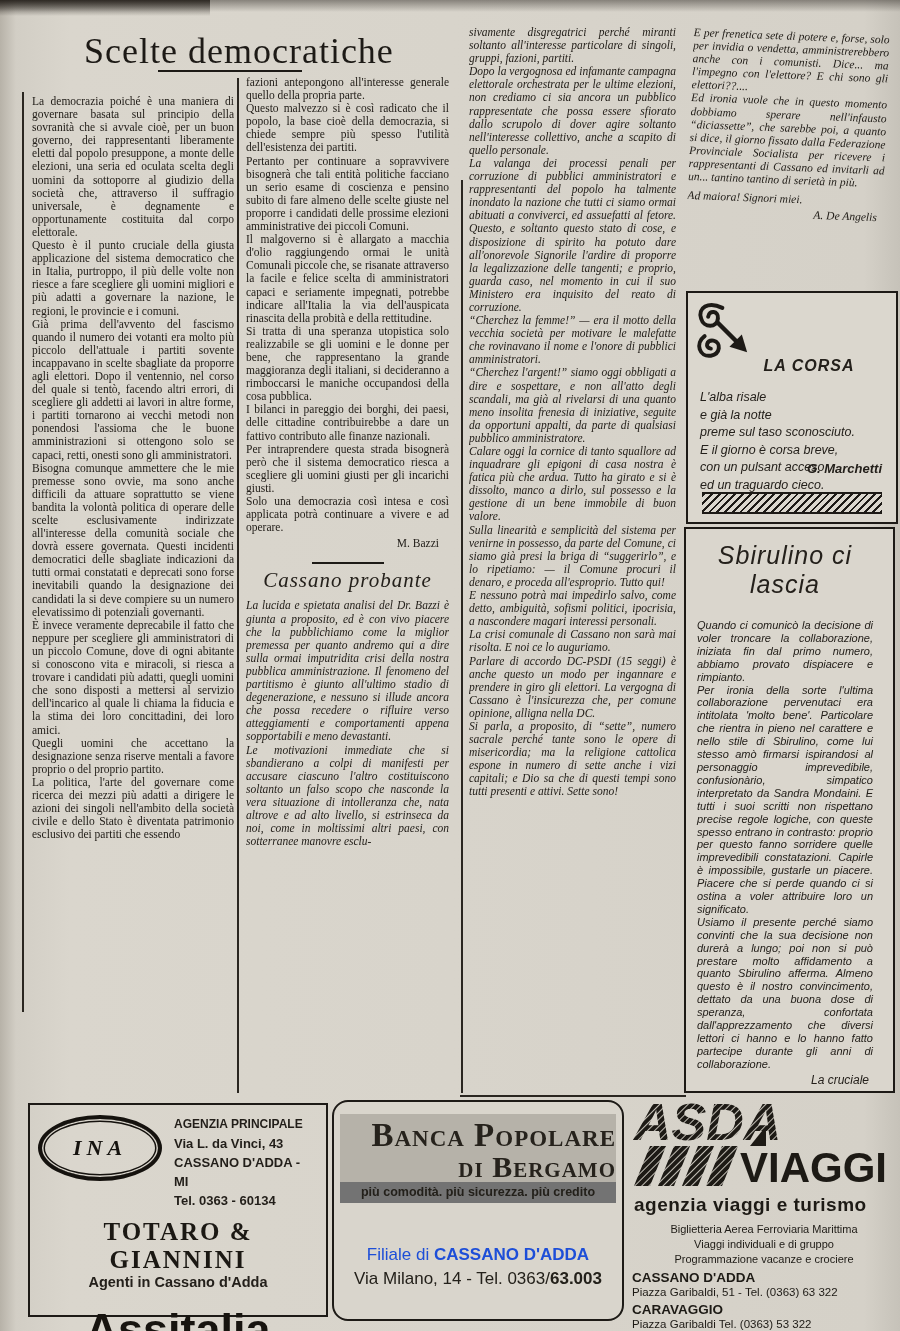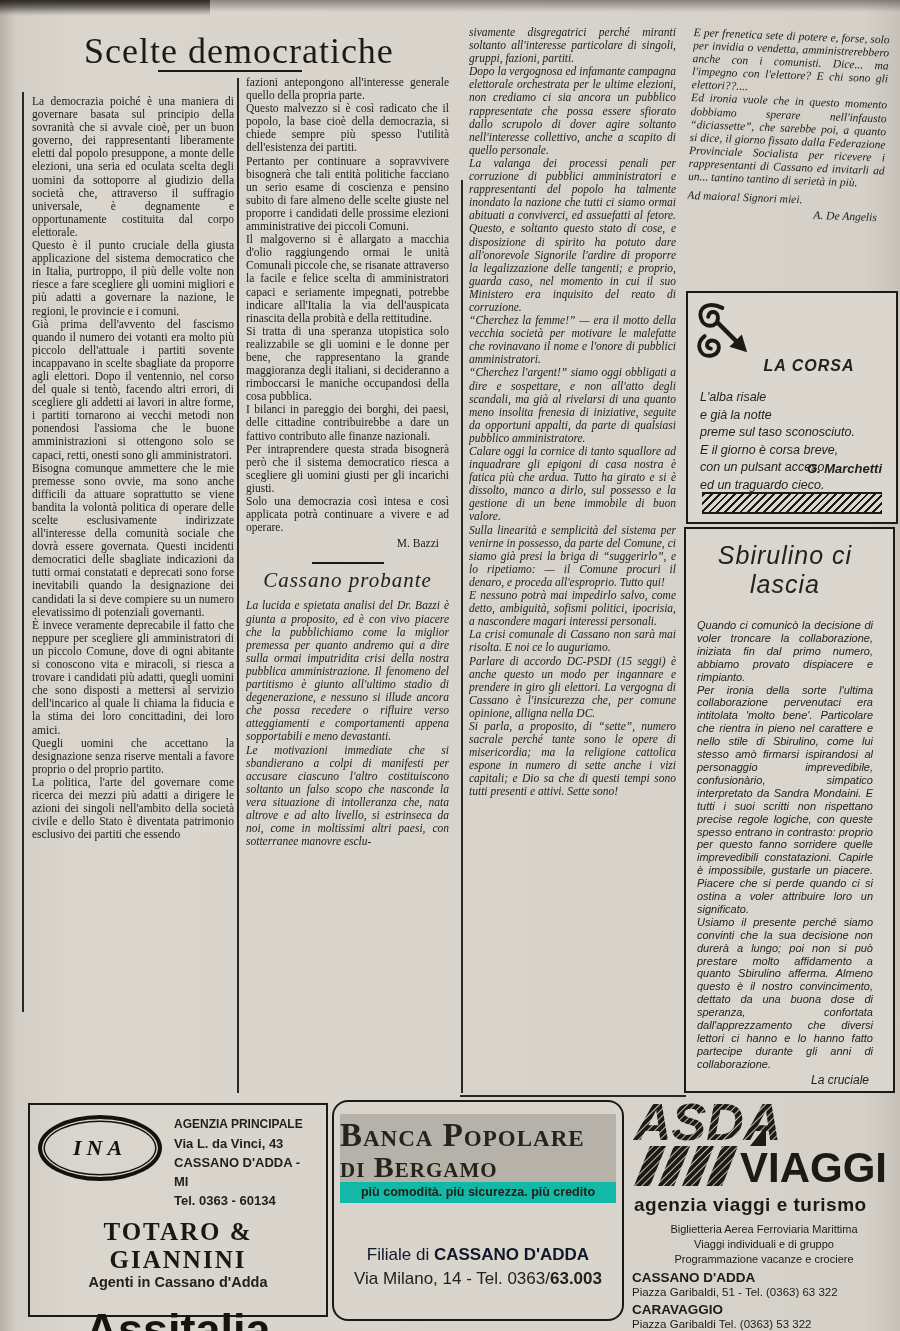--- a/index.html
+++ b/index.html
@@ -56,26 +56,26 @@
   .ina-oval{width:116px;height:58px;border:4px solid #15120e;border-radius:50%;
     display:flex;align-items:center;justify-content:center;flex:none;box-shadow:inset 0 0 0 1.5px #d8d4cb, inset 0 0 0 3px #15120e;}
   .ina-oval span{font-weight:700;font-size:22px;letter-spacing:5px;font-style:italic;color:#15120e;}
   .ina-agency{margin-left:12px;font-family:"Liberation Sans",sans-serif;font-size:13px;font-weight:700;line-height:19px;color:#221e19;}
   .ina-agency .t{font-size:12px;}
   .ina-agents{margin-top:8px;text-align:center;font-weight:700;font-size:25px;letter-spacing:2px;color:#1b1813;}
   .ina-agents-sub{text-align:center;font-family:"Liberation Sans",sans-serif;font-weight:700;font-size:14.5px;margin-top:0;}
   .ina-brand{margin-top:14px;text-align:center;font-family:"Liberation Sans",sans-serif;font-weight:700;font-size:45px;letter-spacing:0px;color:#17140f;}
   .ad-banca{position:absolute;left:332px;top:1100px;width:292px;height:221px;border:2px solid #1d1a16;border-radius:16px;
     background:#d9d5cc;box-sizing:border-box;overflow:hidden;}
-  .banca-banner{margin:12px 6px 0 6px;background:#b6b2a9;text-align:left;padding:4px 0 0 0;}
+  .banca-banner{margin:12px 6px 0 6px;background:#b6b2a9;text-align:right;padding:4px 0 0 0;}
   .banca-n1{font-weight:700;font-size:33px;line-height:34px;font-variant:small-caps;letter-spacing:1px;color:#26221c;}
   .banca-n2{font-weight:700;font-size:30px;line-height:30px;font-variant:small-caps;letter-spacing:1px;color:#26221c;}
-  .banca-tagline{margin:0 6px;background:#14b8a6;text-align:center;padding:3px 0 4px 0;
+  .banca-tagline{margin:0 6px;background:#737373;text-align:center;padding:3px 0 4px 0;
     font-family:"Liberation Sans",sans-serif;font-weight:700;font-size:12.5px;color:#23201a;}
-  .banca-branch{margin-top:42px;text-align:center;font-family:"Liberation Sans",sans-serif;font-size:17px;color:#0f172a;}
+  .banca-branch{margin-top:42px;text-align:center;font-family:"Liberation Sans",sans-serif;font-size:17px;color:#1d4ed8;}
   .banca-branch b{font-weight:700;}
   .banca-address{margin-top:4px;text-align:center;font-family:"Liberation Sans",sans-serif;font-size:17px;color:#23201a;}
   .ad-asda{position:absolute;left:632px;top:1096px;width:264px;height:228px;font-family:"Liberation Sans",sans-serif;color:#1d1a15;}
   .asda-sub{font-weight:700;font-size:19px;margin:2px 0 6px 2px;letter-spacing:0.5px;}
   .asda-services{text-align:center;font-size:11px;line-height:15px;}
   .asda-office-city{font-weight:700;font-size:13.5px;margin-top:3px;}
   .asda-office-addr{font-size:11.5px;line-height:14px;}
   .skew{transform:rotate(2.2deg);transform-origin:0 0;}
 </style>
 </head>

